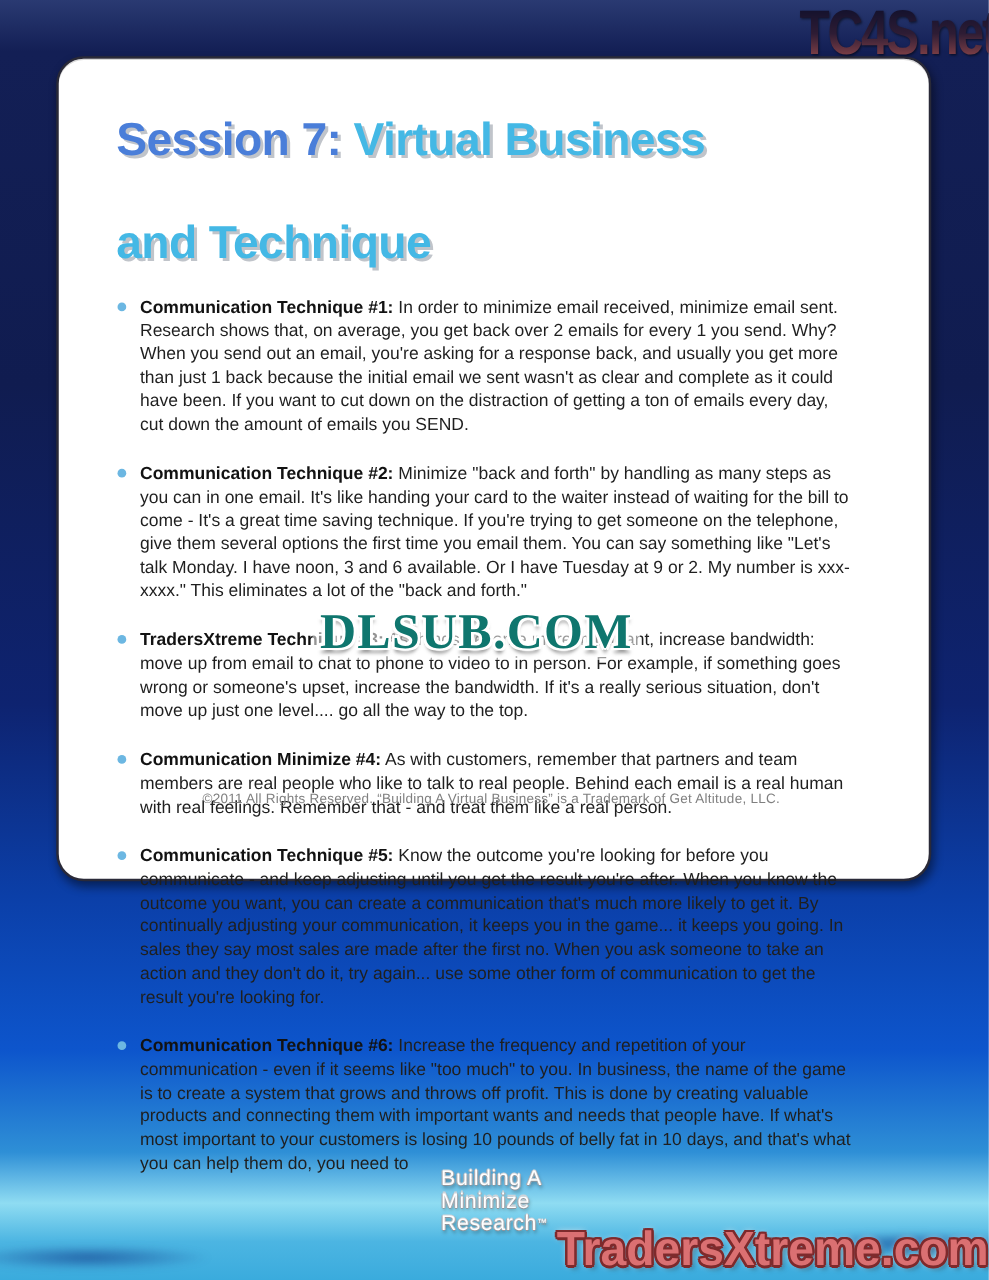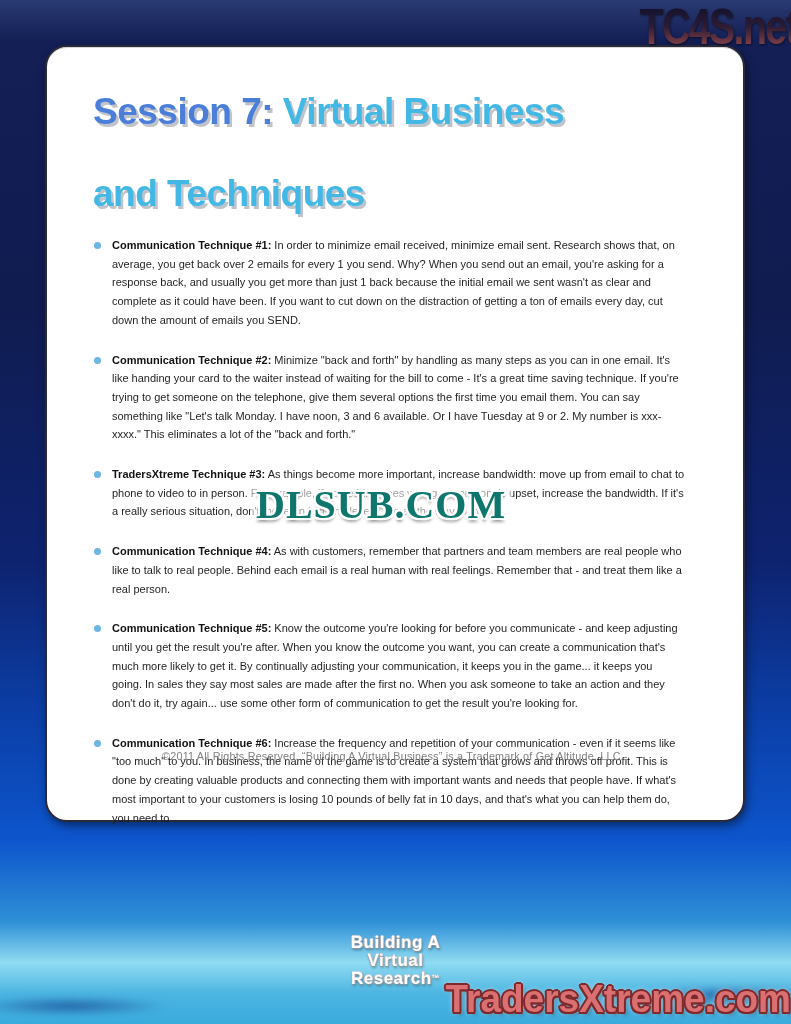--- a/index.html
+++ b/index.html
@@ -6,53 +6,53 @@
   body{
     width:791px;height:1024px;position:relative;overflow:hidden;
     font-family:"Liberation Sans", sans-serif;
     background:linear-gradient(180deg,
       #2a3a72 0%, #131f55 4%, #101c50 30%, #0e2370 55%,
       #0b3fa8 70%, #0d55cc 82%, #2e8fd6 90%, #8fdcf2 94%,
       #4cb5e2 97%, #3aabdd 100%);
   }
   
   .card{
-    position:absolute;left:45px;top:45px;width:700px;height:777px;
+    position:absolute;left:45px;top:45px;width:700px;height:660px;
     background:#ffffff;border:2px solid #2a2a38;border-radius:22px;
     box-shadow:2px 4px 8px rgba(0,0,0,.45), inset 0 1px 0 #d8d8d8;
     z-index:1;box-sizing:border-box;
   }
   .card-inner{position:relative;width:100%;height:100%;padding:44px 58px 0 46px;box-sizing:border-box;}
   
   .doc-title{
     font-weight:bold;font-size:37px;line-height:41px;letter-spacing:-0.5px;
     text-shadow:2.5px 2.5px 0 #c0c4ca;margin:0 0 22px 0;
   }
   .t-blue{color:#4a7ed9;}
   .t-cyan{color:#44b8e5;}
   
   .bullets{list-style:none;margin:0;padding:0;}
   .bullets li{
     position:relative;padding-left:19px;margin-bottom:21px;
-    font-size:11px;line-height:18.7px;color:#1f1f1f;
+    font-size:14px;line-height:18.7px;color:#1f1f1f;
   }
   .bullets li::before{
     content:"";position:absolute;left:1px;top:6px;width:7px;height:7px;
     border-radius:50%;background:#6cb7e2;
   }
   .lead{font-weight:bold;color:#121212;}
   
   .footer{
     position:absolute;left:0;right:4px;bottom:58px;text-align:center;
     font-size:10.8px;color:#7f7f7f;letter-spacing:0.2px;
   }
   
   .logo{
     position:absolute;left:50%;top:934px;transform:translateX(-50%);
-    z-index:3;text-align:center;font-weight:bold;font-size:17px;line-height:18px;
+    z-index:3;font-weight:normal;font-size:17px;line-height:18px;
     color:#ffffff;letter-spacing:0.5px;
     text-shadow:0 1px 0 #8e959c,0 -1px 0 #cdd2d8,1px 0 0 #a7adb4,-1px 0 0 #a7adb4,1px 2px 3px rgba(0,0,0,.4);
   }
   .logo .tm{font-size:8px;vertical-align:top;}
   .shadow-ellipse{
     position:absolute;border-radius:50%;z-index:2;filter:blur(3px);
     background:radial-gradient(ellipse at center, rgba(14,48,130,.6) 0%, rgba(14,48,130,0) 70%);
   }
   .sh-left{left:-30px;top:996px;width:200px;height:20px;}
   .sh-right{left:635px;top:986px;width:190px;height:18px;}
@@ -88,41 +88,41 @@
   }
 </style>
 </head>
 <body>
 
 <div class="wm-tc4s">TC4S.net</div>
 
 <div class="card">
   <div class="card-inner">
 
-    <h1 class="doc-title"><span class="t-blue">Session 7:</span><span class="t-cyan"> Virtual Business</span><br><br><span class="t-cyan">and Techniques</span></h1>
+    <h1 class="doc-title"><span class="t-blue">Session 7:</span><span class="t-cyan"> Virtual Business</span><br><br><span class="t-cyan">and Technique</span></h1>
 
     <ul class="bullets">
       <li><span class="lead">Communication Technique #1:</span><span> In order to minimize email received, minimize email sent. Research shows that, on average, you get back over 2 emails for every 1 you send. Why? When you send out an email, you're asking for a response back, and usually you get more than just 1 back because the initial email we sent wasn't as clear and complete as it could have been. If you want to cut down on the distraction of getting a ton of emails every day, cut down the amount of emails you SEND.</span></li>
       <li><span class="lead">Communication Technique #2:</span><span> Minimize "back and forth" by handling as many steps as you can in one email. It's like handing your card to the waiter instead of waiting for the bill to come - It's a great time saving technique. If you're trying to get someone on the telephone, give them several options the first time you email them. You can say something like "Let's talk Monday. I have noon, 3 and 6 available. Or I have Tuesday at 9 or 2. My number is xxx-xxxx." This eliminates a lot of the "back and forth."</span></li>
       <li><span class="lead">TradersXtreme Technique #3:</span><span> As things become more important, increase bandwidth: move up from email to chat to phone to video to in person. For example, if something goes wrong or someone's upset, increase the bandwidth. If it's a really serious situation, don't move up just one level.... go all the way to the top.</span></li>
-      <li><span class="lead">Communication Technique #4:</span><span> As with customers, remember that partners and team members are real people who like to talk to real people. Behind each email is a real human with real feelings. Remember that - and treat them like a real person.</span></li>
+      <li><span class="lead">Communication Minimize #4:</span><span> As with customers, remember that partners and team members are real people who like to talk to real people. Behind each email is a real human with real feelings. Remember that - and treat them like a real person.</span></li>
       <li><span class="lead">Communication Technique #5:</span><span> Know the outcome you're looking for before you communicate - and keep adjusting until you get the result you're after. When you know the outcome you want, you can create a communication that's much more likely to get it. By continually adjusting your communication, it keeps you in the game... it keeps you going. In sales they say most sales are made after the first no. When you ask someone to take an action and they don't do it, try again... use some other form of communication to get the result you're looking for.</span></li>
       <li><span class="lead">Communication Technique #6:</span><span> Increase the frequency and repetition of your communication - even if it seems like "too much" to you. In business, the name of the game is to create a system that grows and throws off profit. This is done by creating valuable products and connecting them with important wants and needs that people have. If what's most important to your customers is losing 10 pounds of belly fat in 10 days, and that's what you can help them do, you need to</span></li>
     </ul>
 
     <div class="footer">©2011 All Rights Reserved. “Building A Virtual Business” is a Trademark of Get Altitude, LLC.</div>
   </div>
 </div>
 
 <div class="wm-dlsub-wrap">
   <div class="wm-dlsub">DLSUB.COM</div>
 </div>
 
 <div class="shadow-ellipse sh-left"></div>
 <div class="shadow-ellipse sh-right"></div>
 
 <div class="logo">
   <div>Building A</div>
-  <div>Virtual</div>
+  <div>Minimize</div>
   <div><span>Research</span><span class="tm">™</span></div>
 </div>
 
 <div class="wm-traders">TradersXtreme.com</div>
 
 </body></html>

